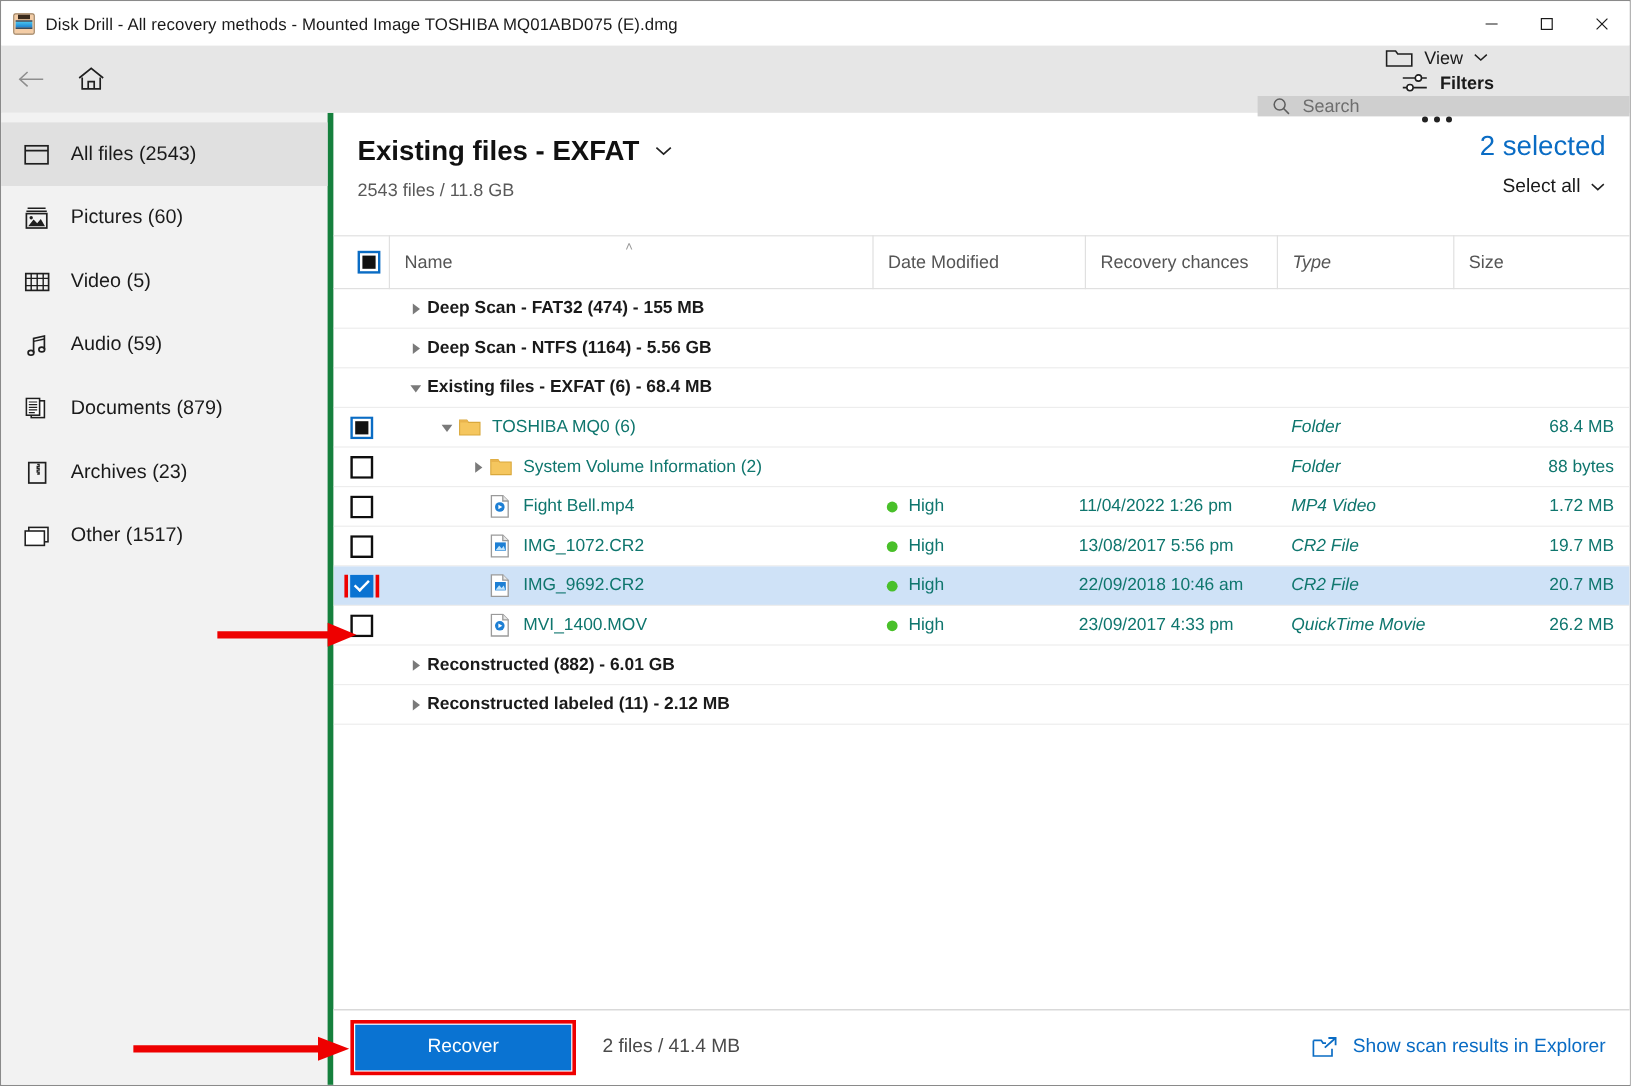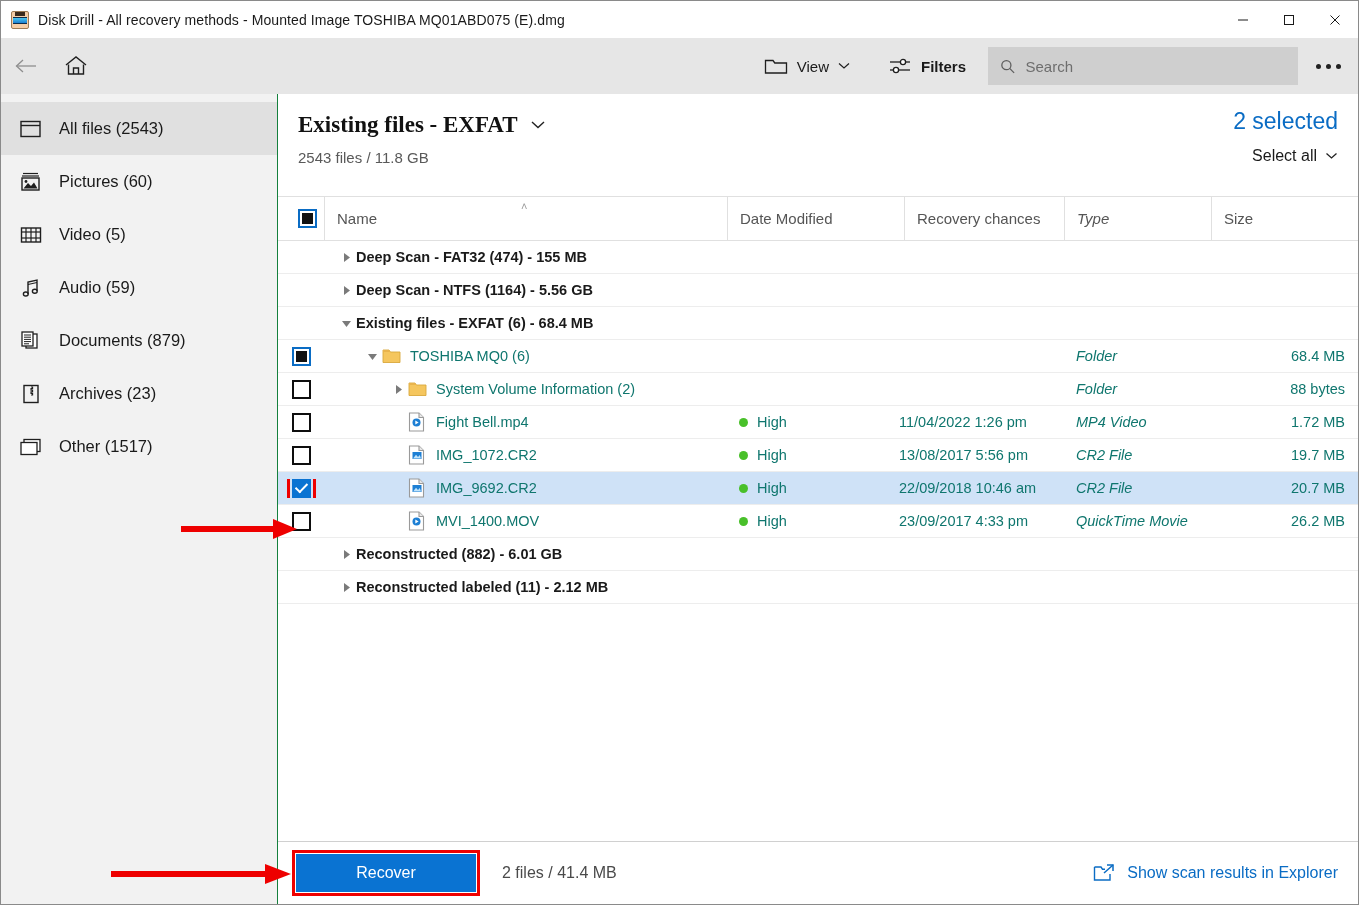--- a/index.html
+++ b/index.html
@@ -65,21 +65,21 @@
     position: relative;
   }
   .tb-nav { display: flex; align-items: center; }
   .tb-icon-btn {
     width: 50px; height: 50px;
     display: flex; align-items: center; justify-content: center;
     cursor: default;
   }
   .tb-right {
     position: absolute; right: 0; top: 0; height: 56px;
-    display: flex; align-items: center;
+    display: flex; align-items: center; flex-direction: column;
   }
   .tb-item {
     display: flex; align-items: center; gap: 9px;
     height: 40px; padding: 0 10px;
     font-size: 15px; color: #1a1a1a;
     cursor: default;
   }
   .search-box {
     width: 310px; height: 38px;
     background: #cfcfcf;
@@ -103,41 +103,40 @@
   .dots { display: flex; gap: 5px; }
   .dots i { width: 5px; height: 5px; border-radius: 50%; background: #222; display: block; }
 
   
   .body { flex: 1; display: flex; min-height: 0; }
 
   
   .sidebar {
     width: 277px; min-width: 277px;
     background: #f2f2f2;
-    border-right: 1px solid #15803d;
+    border-right: 5px solid #15803d;
     padding-top: 8px;
   }
   .side-item {
     height: 53px;
     display: flex; align-items: center;
     padding-left: 18px; gap: 16px;
     font-size: 16.5px; color: #1a1a1a;
     cursor: default;
   }
   .side-item.active { background: #e0e0e0; }
   .side-ico { width: 24px; height: 24px; flex: 0 0 auto; display:flex; align-items:center; justify-content:center;}
 
   
   .main { flex: 1; display: flex; flex-direction: column; min-width: 0; background: #fff; }
   .main-head { padding: 18px 20px 0 20px; position: relative; height: 102px; }
   .head-title {
     font-size: 23px; font-weight: bold; color: #111;
     display: flex; align-items: center; gap: 12px;
     cursor: default;
-    font-family: Liberation Serif, serif;
   }
   .head-sub { font-size: 15px; color: #595959; margin-top: 11px; }
   .head-right {
     position: absolute; right: 20px; top: 14px; text-align: right;
   }
   .sel-count { font-size: 23px; color: #0a6cc4; cursor: default; }
   .sel-all {
     font-size: 16px; color: #1a1a1a; margin-top: 12px;
     display: flex; align-items: center; justify-content: flex-end; gap: 8px;
     cursor: default;

